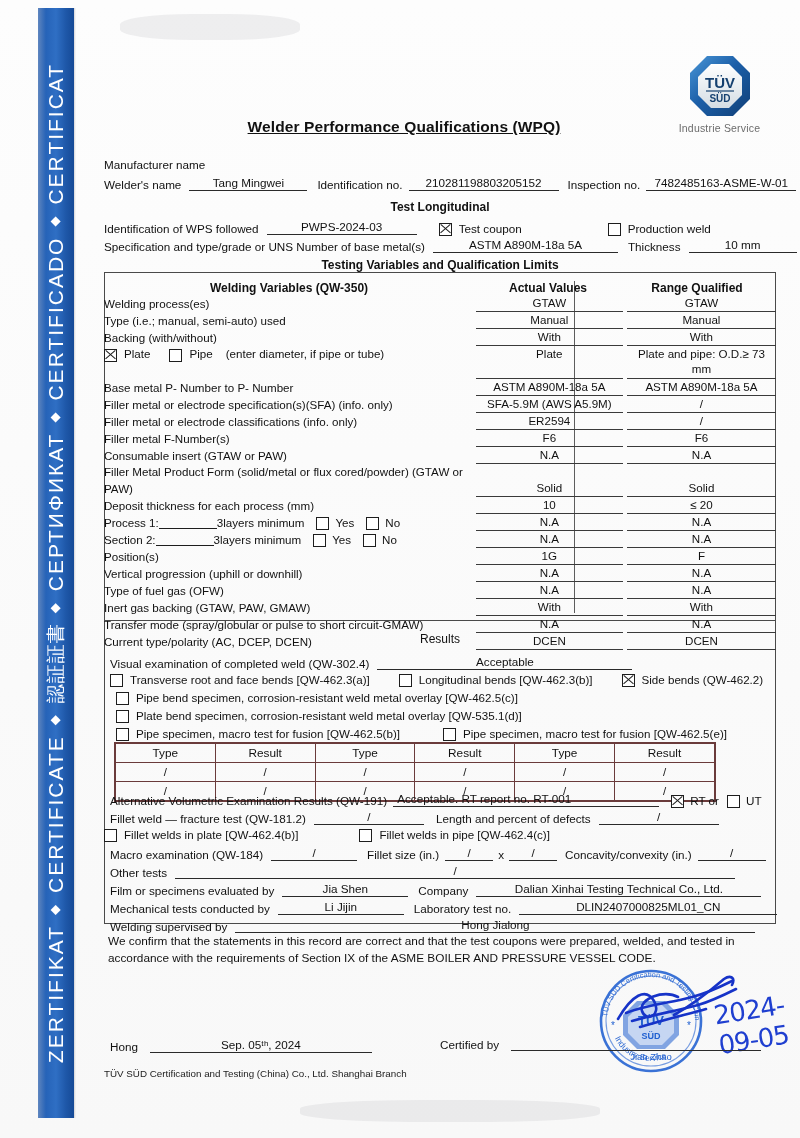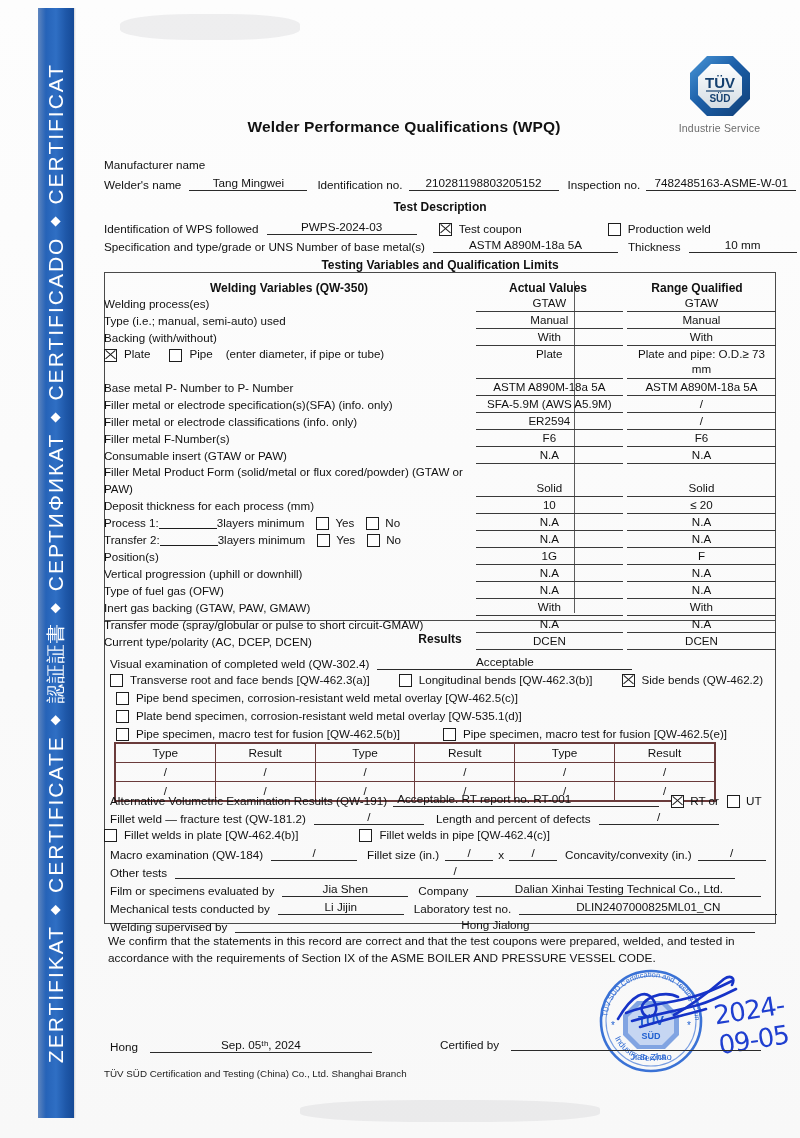--- a/index.html
+++ b/index.html
@@ -46,21 +46,21 @@
   .content{position:absolute;left:104px;top:0;width:672px;height:1138px;}
 
   
   .logo-wrap{position:absolute;left:563px;top:55px;width:105px;text-align:center;}
   .oct{width:62px;height:62px;margin:0 auto;position:relative;}
   .oct svg{display:block;}
   .logo-cap{font-size:10.5px;color:#6c6c6c;margin-top:5px;letter-spacing:.2px;}
 
   .doc-title{
     position:absolute;left:0;top:118px;width:600px;text-align:center;
-    font-size:15.5px;font-weight:bold;letter-spacing:.1px;
+    font-size:15.5px;font-weight:bold;letter-spacing:.1px;text-decoration:underline;
   }
 
   .row{position:absolute;left:0;display:flex;align-items:flex-end;font-size:11.7px;white-space:nowrap;}
   .lbl{}
   .fill{
     border-bottom:1px solid #2a2a2a;
     text-align:center;
     display:inline-block;
     padding-bottom:1px;
     font-size:11.7px;
@@ -92,21 +92,21 @@
     padding-bottom:0px;
   }
   .vrow .c1{width:148px;}
   .vrow .c2{width:150px;margin-left:4px;}
 
   .vbox-left{
     position:absolute;left:470px;top:281px;width:1px;height:332px;background:#5d5d5d;
   }
 
   
-  .res-head{position:absolute;left:0;top:632px;width:672px;text-align:center;font-weight:bold;font-size:12px;}
+  .res-head{position:absolute;left:0;top:632px;width:672px;text-align:center;font-weight:normal;font-size:12px;}
 
   .chk-line{position:absolute;display:flex;align-items:center;gap:7px;font-size:11.6px;white-space:nowrap;}
 
   
   .trgrid{position:absolute;left:10px;top:742px;width:600px;border:1px solid #6a3b3b;border-collapse:collapse;}
   .trgrid table{border-collapse:collapse;width:600px;font-size:11.5px;}
   .trgrid td,.trgrid th{
     border:1px solid #6a3b3b;height:16px;text-align:center;font-weight:normal;
   }
   .trgrid th{font-size:11.8px;}
@@ -195,21 +195,21 @@
     </div>
     <div class="row" style="top:176px;">
       <span class="lbl">Welder's name</span>
       <span class="fill" style="width:118px;margin-left:8px;">Tang Mingwei</span>
       <span class="lbl" style="margin-left:10px;">Identification no.</span>
       <span class="fill" style="width:150px;margin-left:6px;">210281198803205152</span>
       <span class="lbl" style="margin-left:9px;">Inspection no.</span>
       <span class="fill" style="width:150px;margin-left:6px;">7482485163-ASME-W-01</span>
     </div>
 
-    <div class="ctr-head" style="top:200px;">Test Description</div>
+    <div class="ctr-head" style="top:200px;">Test Longitudinal</div>
 
     <div class="row" style="top:220px;">
       <span class="lbl">Identification of WPS followed</span>
       <span class="fill" style="width:150px;margin-left:8px;">PWPS-2024-03</span>
       <span style="display:inline-flex;align-items:center;gap:7px;margin-left:22px;">
         <span class="cb x"></span>
         <span>Test coupon</span>
       </span>
       <span style="display:inline-flex;align-items:center;gap:7px;margin-left:86px;">
         <span class="cb"></span>
@@ -312,21 +312,21 @@
           <span class="cb" style="margin-left:12px;"></span>
           <span style="margin-left:6px;">Yes</span>
           <span class="cb" style="margin-left:12px;"></span>
           <span style="margin-left:6px;">No</span>
         </div>
         <div class="c1">N.A</div>
         <div class="c2">N.A</div>
       </div>
       <div class="vrow">
         <div class="c0" style="display:flex;align-items:center;">
-          <span>Transfer 2:</span>
+          <span>Section 2:</span>
           <span style="display:inline-block;width:58px;border-bottom:1px solid #1d1d1d;height:12px;"></span>
           <span>3layers minimum</span>
           <span class="cb" style="margin-left:12px;"></span>
           <span style="margin-left:6px;">Yes</span>
           <span class="cb" style="margin-left:12px;"></span>
           <span style="margin-left:6px;">No</span>
         </div>
         <div class="c1">N.A</div>
         <div class="c2">N.A</div>
       </div>

